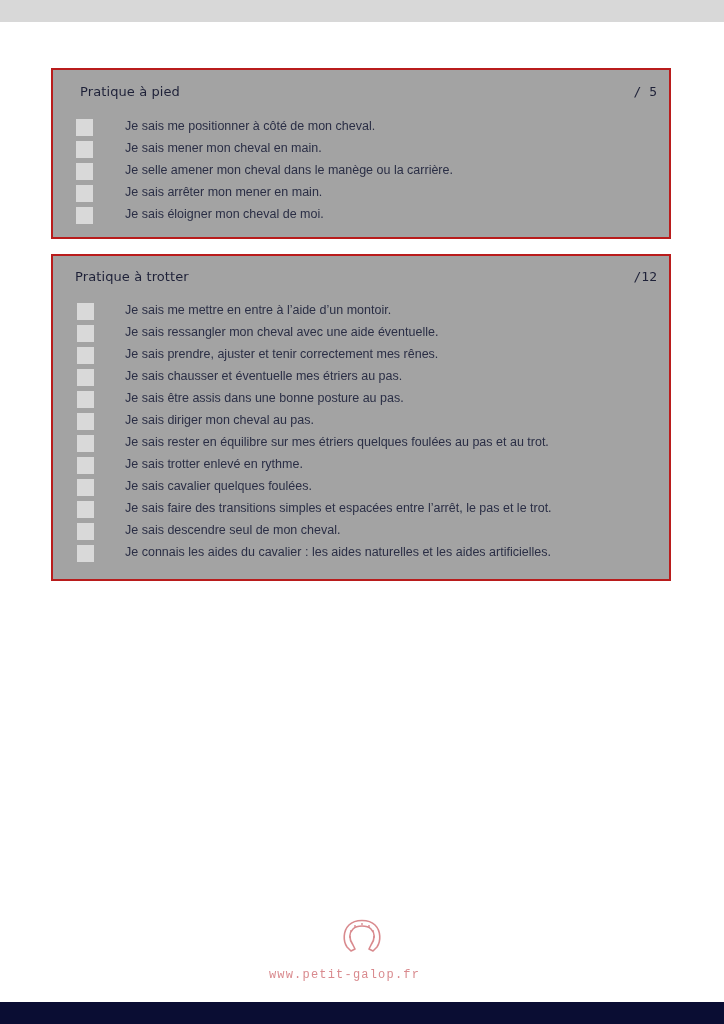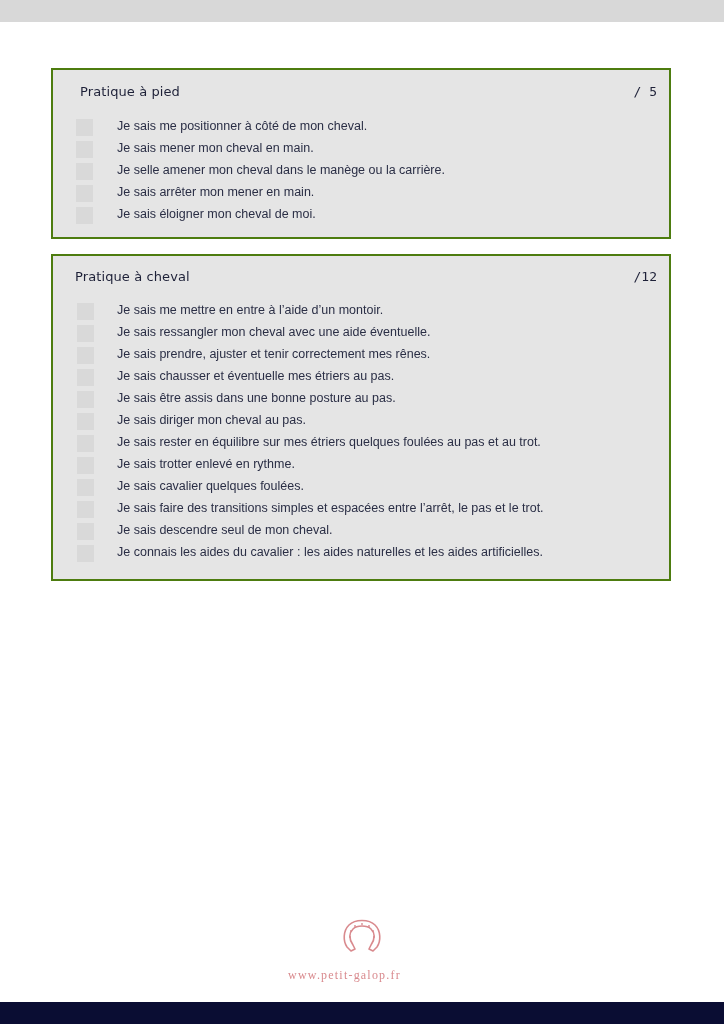--- a/index.html
+++ b/index.html
@@ -1,27 +1,27 @@
 <!DOCTYPE html>
 <html><head>
 <meta charset="utf-8">
 <style>
   html, body { margin:0; padding:0; }
   body { width:724px; height:1024px; position:relative; background:#ffffff; overflow:hidden;
          font-family:"DejaVu Sans", sans-serif; color:#2a2e45; }
   .topbar { position:absolute; left:0; top:0; width:724px; height:22px; background:#d8d8d8; }
-  .card { position:absolute; left:51px; width:620px; border:2px solid #4d7c0f; box-sizing:border-box; background:#e5e5e5; }
+  .card { position:absolute; left:51px; width:620px; border:2px solid #b91c1c; box-sizing:border-box; background:#a3a3a3; }
   .card-title { position:absolute; font-family:"DejaVu Sans", sans-serif; font-size:13px; color:#1e2138; letter-spacing:0.1px; }
   .card-score { position:absolute; right:12px; font-family:"DejaVu Sans Mono", monospace; font-size:13px; color:#1e2138; }
   .items { position:absolute; left:0; right:0; }
   .item { position:absolute; left:0; height:22px; }
   .cb { position:absolute; left:24px; top:1px; width:17px; height:17px; background:#d9d9d9; }
-  .label { position:absolute; left:64px; top:1px; font-family:"Liberation Sans", sans-serif; font-size:12.5px; color:#2a2e45; white-space:nowrap; }
+  .label { position:absolute; left:72px; top:1px; font-family:"Liberation Sans", sans-serif; font-size:12.5px; color:#2a2e45; white-space:nowrap; }
   .footer-logo { position:absolute; left:341px; top:917px; width:42px; height:40px; }
-  .footer-url { position:absolute; left:0; width:689px; top:968px; text-align:center; font-family:Liberation Serif, serif; font-size:12px; letter-spacing:1.2px; color:#d98a8e; }
+  .footer-url { position:absolute; left:0; width:689px; top:968px; text-align:center; font-family:Liberation Mono, monospace; font-size:12px; letter-spacing:1.2px; color:#d98a8e; }
   .bottombar { position:absolute; left:0; top:1002px; width:724px; height:22px; background:#0a0d33; }
 </style>
 </head>
 <body>
 
 <div class="topbar"></div>
 
 <div class="card" style="top:68px; height:171px;">
   <div class="card-title" style="left:27px; top:14px;">Pratique à pied</div>
   <div class="card-score" style="top:14px;">/ 5</div>
@@ -43,21 +43,21 @@
       <span class="label">Je sais arrêter mon mener en main.</span>
     </div>
     <div class="item" style="top:88px;">
       <div class="cb" style="left:23px;"></div>
       <span class="label">Je sais éloigner mon cheval de moi.</span>
     </div>
   </div>
 </div>
 
 <div class="card" style="top:254px; height:327px;">
-  <div class="card-title" style="left:22px; top:13px;">Pratique à cheval</div>
+  <div class="card-title" style="left:22px; top:13px;">Pratique à trotter</div>
   <div class="card-score" style="top:13px;text-align:center;">/12</div>
   <div class="items" style="top:46px;">
     <div class="item" style="top:0px;">
       <div class="cb"></div>
       <span class="label">Je sais me mettre en entre à l’aide d’un montoir.</span>
     </div>
     <div class="item" style="top:22px;">
       <div class="cb"></div>
       <span class="label">Je sais ressangler mon cheval avec une aide éventuelle.</span>
     </div>

